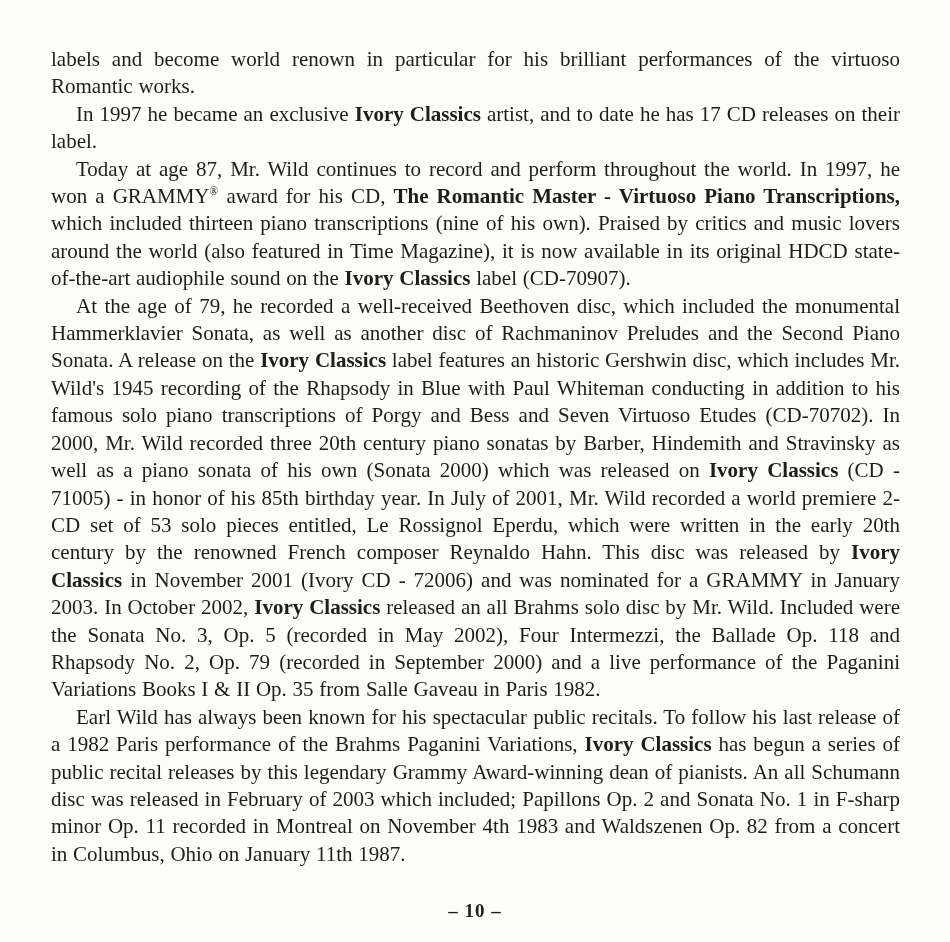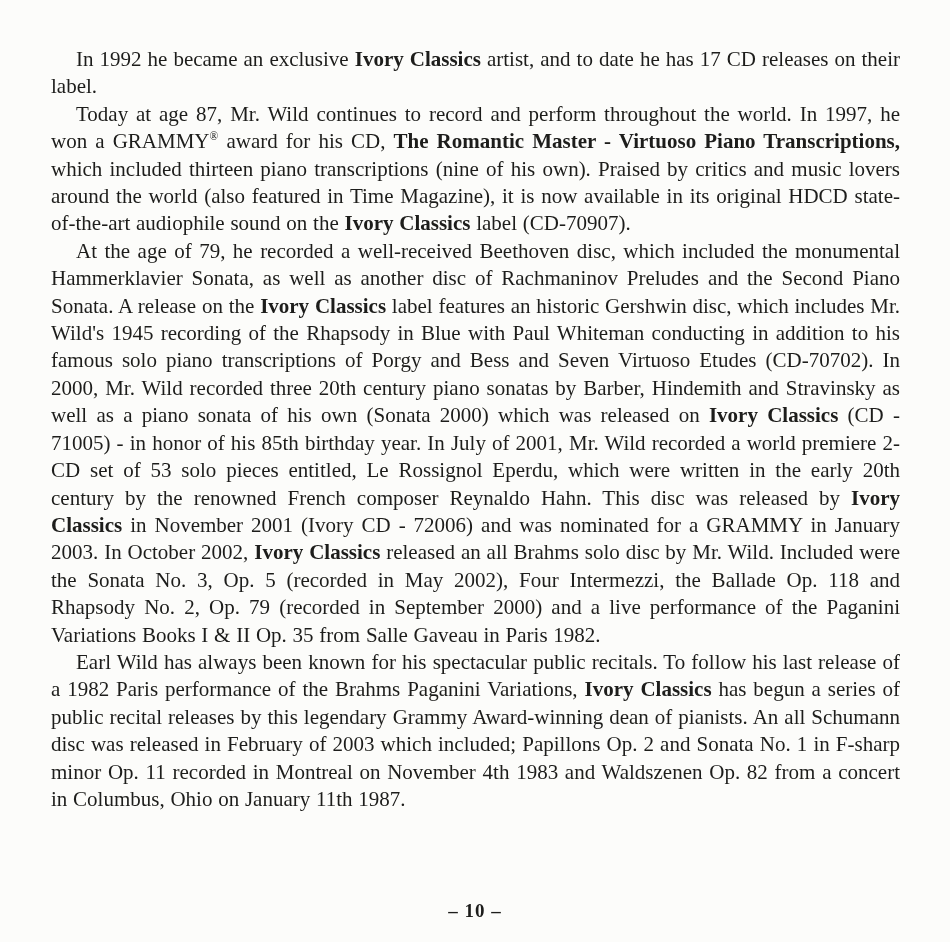--- a/index.html
+++ b/index.html
@@ -57,21 +57,22 @@
     font-weight: bold;
     color: #1d1d1b;
     letter-spacing: 1px;
   }
 </style>
 </head>
 <body>
 
 <div class="page">
   <div class="text-block">
-      <p class="para indent"><span class="seg-n">In 1992 he became an exclusive </span><span class="seg-b">Ivory Classics</span><span class="seg-n"> artist, and to date he has 17 CD releases on their label.</span></p>
+      <p class="para"><span class="seg-n">labels and become world renown in particular for his brilliant performances of the virtuoso Romantic works.</span></p>
+      <p class="para indent"><span class="seg-n">In 1997 he became an exclusive </span><span class="seg-b">Ivory Classics</span><span class="seg-n"> artist, and to date he has 17 CD releases on their label.</span></p>
       <p class="para indent"><span class="seg-n">Today at age 87, Mr. Wild continues to record and perform throughout the world.  In 1997, he won a GRAMMY</span><span class="seg-sup">®</span><span class="seg-n"> award for his CD, </span><span class="seg-bi">The Romantic Master - Virtuoso Piano Transcriptions,</span><span class="seg-n"> which included thirteen piano transcriptions (nine of his own).  Praised by critics and music lovers around the world (also featured in Time Magazine), it is now available in its original HDCD state-of-the-art audiophile sound on the </span><span class="seg-b">Ivory Classics</span><span class="seg-n"> label (CD-70907).</span></p>
       <p class="para indent"><span class="seg-n">At the age of 79, he recorded a well-received Beethoven disc, which included the monumental </span><span class="seg-i">Hammerklavier</span><span class="seg-n"> Sonata, as well as another disc of Rachmaninov </span><span class="seg-i">Preludes</span><span class="seg-n"> and the </span><span class="seg-i">Second Piano Sonata.</span><span class="seg-n">  A release on the </span><span class="seg-b">Ivory Classics</span><span class="seg-n"> label features an historic Gershwin disc, which includes Mr. Wild's 1945 recording of the </span><span class="seg-i">Rhapsody in Blue</span><span class="seg-n"> with Paul Whiteman conducting in addition to his famous solo piano transcriptions of </span><span class="seg-i">Porgy and Bess</span><span class="seg-n"> and </span><span class="seg-i">Seven Virtuoso Etudes</span><span class="seg-n"> (CD-70702).  In 2000, Mr. Wild recorded three 20th century piano sonatas by Barber, Hindemith and Stravinsky as well as a piano sonata of his own (Sonata 2000) which was released on </span><span class="seg-b">Ivory Classics</span><span class="seg-n"> (CD - 71005) - in honor of his 85th birthday year.  In July of 2001, Mr. Wild recorded a world premiere 2-CD set of 53 solo pieces entitled, </span><span class="seg-i">Le Rossignol Eperdu,</span><span class="seg-n"> which were written in the early 20th century by the renowned French composer Reynaldo Hahn.  This disc was released by </span><span class="seg-b">Ivory Classics</span><span class="seg-n"> in November 2001 (Ivory CD - 72006) and was nominated for a GRAMMY in January 2003.  In October 2002, </span><span class="seg-b">Ivory Classics</span><span class="seg-n"> released an all Brahms solo disc by Mr. Wild. Included were the Sonata No. 3, Op. 5 (recorded in May 2002), Four Intermezzi, the Ballade Op. 118 and Rhapsody No. 2, Op. 79 (recorded in September 2000) and a live performance of the Paganini Variations Books I &amp; II Op. 35 from Salle Gaveau in Paris 1982.</span></p>
       <p class="para indent"><span class="seg-n">Earl Wild has always been known for his spectacular public recitals.  To follow his last release of a 1982 Paris performance of the Brahms Paganini Variations, </span><span class="seg-b">Ivory Classics</span><span class="seg-n"> has begun a series of public recital releases by this legendary Grammy Award-winning dean of pianists.  An all Schumann disc was released in February of 2003 which included; Papillons Op. 2 and Sonata No. 1 in F-sharp minor Op. 11 recorded in Montreal on November 4th 1983 and Waldszenen Op. 82 from a concert in Columbus, Ohio on January 11th 1987.</span></p>
     </div>
   <div class="footer">
     <span class="page-number">– 10 –</span>
   </div>
 </div>
 
 </body></html>

